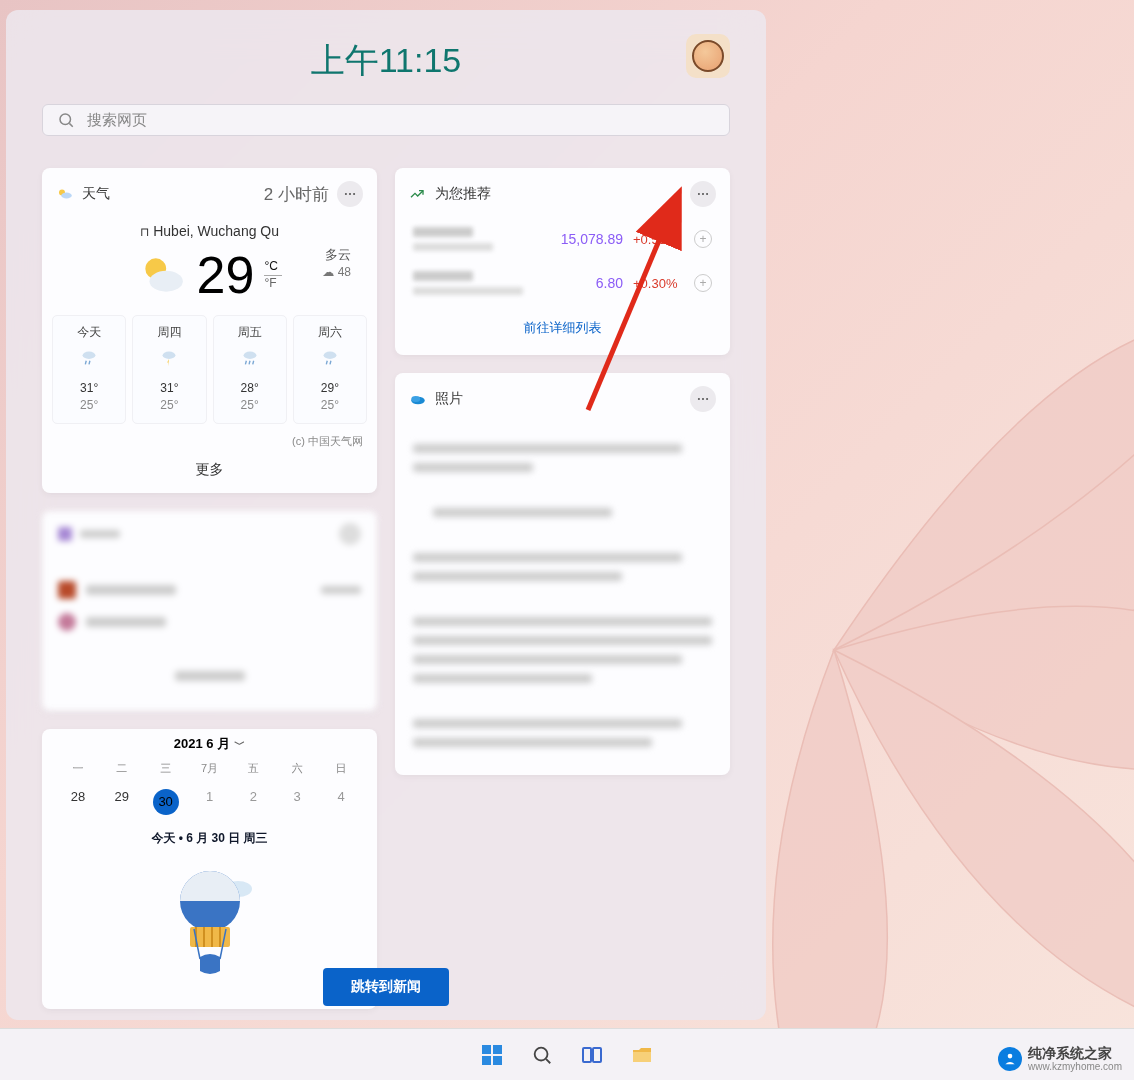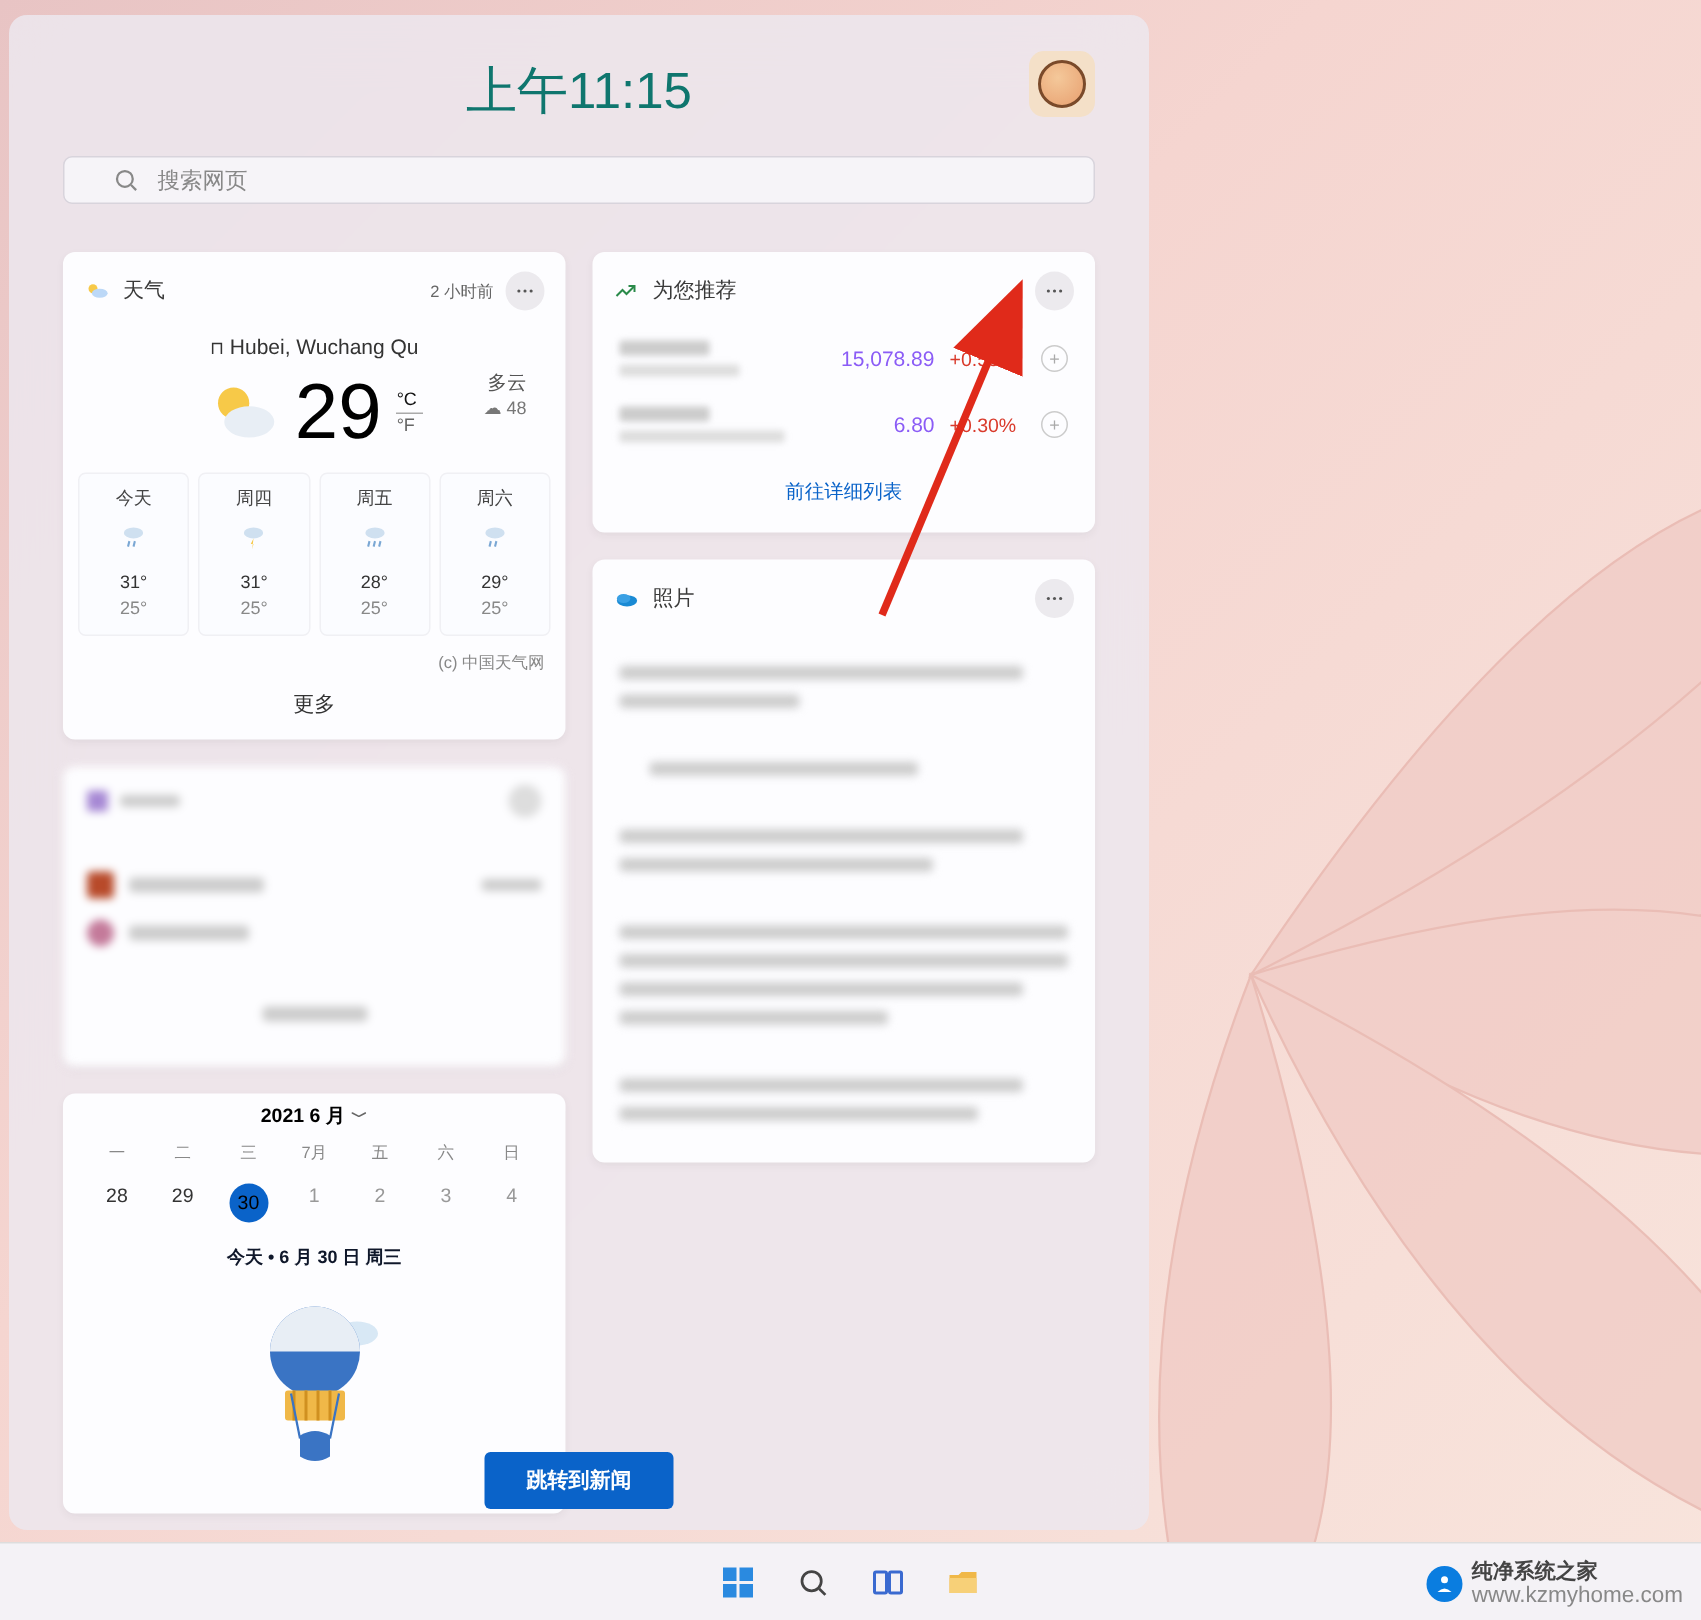--- a/index.html
+++ b/index.html
@@ -51,21 +51,21 @@
   width: 32px; height: 32px; border-radius: 50%;
   background: radial-gradient(circle at 40% 35%, #f4c89a, #e8a070);
   border: 2px solid #7a4a2a;
 }
 .search {
   display: flex; align-items: center;
   background: #f6f4f8;
   border: 1px solid #d8d4dc;
   border-radius: 6px;
   height: 32px;
-  padding: 0 32px;
+  padding: 0 14px;
   margin-bottom: 32px;
 }
 .search svg { color: #888; }
 .search span { color: #888; font-size: 15px; margin-left: 12px; }
 .cols {
   display: flex;
   gap: 18px;
 }
 .col { flex: 1; display: flex; flex-direction: column; gap: 18px; }
 .card {
@@ -74,21 +74,21 @@
   position: relative;
   box-shadow: 0 2px 6px rgba(0,0,0,0.05);
 }
 .card-hdr {
   display: flex; align-items: center;
   padding: 13px 14px 10px 14px;
   font-size: 14px; color: #3a3a3a;
 }
 .card-hdr .icon { width: 18px; height: 18px; margin-right: 8px; display: flex; align-items:center; }
 .card-hdr .spacer { flex: 1; }
-.card-hdr .time { font-size: 11px; color: #666; margin-right: 8px; }
+.card-hdr .time { font-size: 17px; color: #666; margin-right: 8px; }
 .more-btn {
   width: 26px; height: 26px; border-radius: 50%;
   background: #eceaee; display:flex; align-items:center; justify-content:center;
   color:#555; cursor:pointer;
 }
 
 .w-loc { text-align:center; font-size:14px; color:#333; padding-top:6px; }
 .w-main { display:flex; align-items:center; justify-content:center; gap:10px; padding:6px 0 10px; }
 .w-temp { font-size:52px; font-weight:300; }
 .w-units { display:flex; flex-direction:column; font-size:12px; color:#666; line-height:1.3; }
@@ -160,21 +160,21 @@
   position:absolute; left:0; right:0; bottom:0; height:52px;
   background:#f4f2f6; border-top:1px solid #ddd;
   display:flex; align-items:center; justify-content:center; gap:22px;
 }
 .tb-icon { width:28px; height:28px; display:flex; align-items:center; justify-content:center; }
 .watermark {
   position:absolute; right:12px; bottom:8px;
   display:flex; align-items:center; gap:6px;
   color:#444; font-size:14px; font-weight:600;
 }
-.watermark .sub { font-size:15px; color:#888; font-weight:400; display:block; margin-top:-2px; }
+.watermark .sub { font-size:10px; color:#888; font-weight:400; display:block; margin-top:-2px; }
 .wm-badge {
   width:24px; height:24px; border-radius:50%;
   background:#0a7de0; display:flex; align-items:center; justify-content:center;
 }
 </style>
 </head>
 <body>
 
 <svg class="flower" viewBox="0 0 600 600">
   <g fill="#f0cac4" stroke="#e5b0a8" stroke-width="1">

